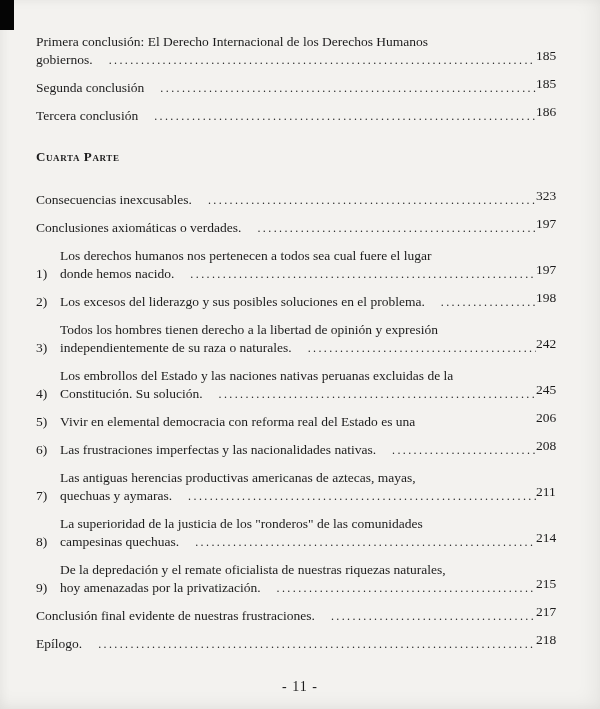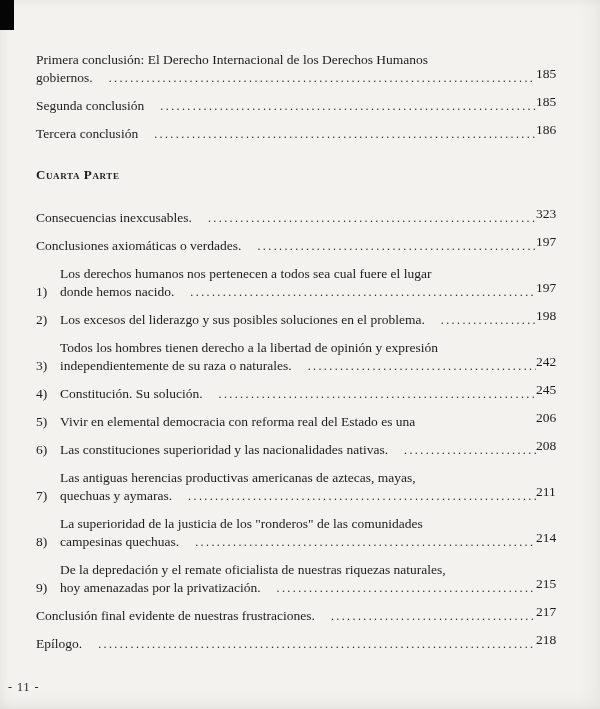--- a/index.html
+++ b/index.html
@@ -13,21 +13,21 @@
     overflow: hidden;
     box-shadow: inset -6px -4px 18px rgba(0,0,0,0.05), inset 3px 0 10px rgba(0,0,0,0.04);
   }
   .corner-mark {
     position: absolute;
     top: 0; left: 0;
     width: 14px; height: 30px;
     background: #050505;
   }
   .page-content {
-    padding: 51px 20px 0 36px;
+    padding: 33px 20px 0 36px;
   }
   .toc-entry {
     display: flex;
     align-items: flex-end;
     margin-bottom: 10px;
     font-size: 13.5px;
     line-height: 18px;
   }
   .toc-num {
     flex: 0 0 24px;
@@ -71,22 +71,23 @@
   .section-heading {
     font-variant: small-caps;
     font-weight: bold;
     font-size: 13px;
     letter-spacing: 0.6px;
     margin: 24px 0 26px 0;
   }
   .footer {
     position: absolute;
     bottom: 14px;
-    left: 8px; right: 0;
-    font-size: 12px;
+    left: 0; right: 0;
+    text-align: center;
+    font-size: 14px;
     letter-spacing: 1px;
   }
 </style>
 </head>
 <body>
 
 <div class="corner-mark"></div>
 
 <div class="page-content">
   <div id="toc-list">
@@ -165,39 +166,40 @@
           <div class="toc-lastline">
             <span class="toc-line-text">independientemente de su raza o naturales.</span>
             <span class="dots"></span>
           </div>
         </div>
         <div class="toc-page">242</div>
       </div>
       <div class="toc-entry">
         <div class="toc-num">4)</div>
         <div class="toc-body">
+          <div class="toc-line">Los embrollos del Estado y las naciones nativas peruanas excluidas de la</div>
           <div class="toc-lastline">
             <span class="toc-line-text">Constitución. Su solución.</span>
             <span class="dots"></span>
           </div>
         </div>
         <div class="toc-page">245</div>
       </div>
       <div class="toc-entry">
         <div class="toc-num">5)</div>
         <div class="toc-body">
           <div class="toc-line">Vivir en elemental democracia con reforma real del Estado es una</div>
         </div>
         <div class="toc-page">206</div>
       </div>
       <div class="toc-entry">
         <div class="toc-num">6)</div>
         <div class="toc-body">
           <div class="toc-lastline">
-            <span class="toc-line-text">Las constituciones superioridad y las nacionalidades nativas.</span>
+            <span class="toc-line-text">Las frustraciones imperfectas y las nacionalidades nativas.</span>
             <span class="dots"></span>
           </div>
         </div>
         <div class="toc-page">208</div>
       </div>
       <div class="toc-entry">
         <div class="toc-num">7)</div>
         <div class="toc-body">
           <div class="toc-line">Las antiguas herencias productivas americanas de aztecas, mayas,</div>
           <div class="toc-lastline">

